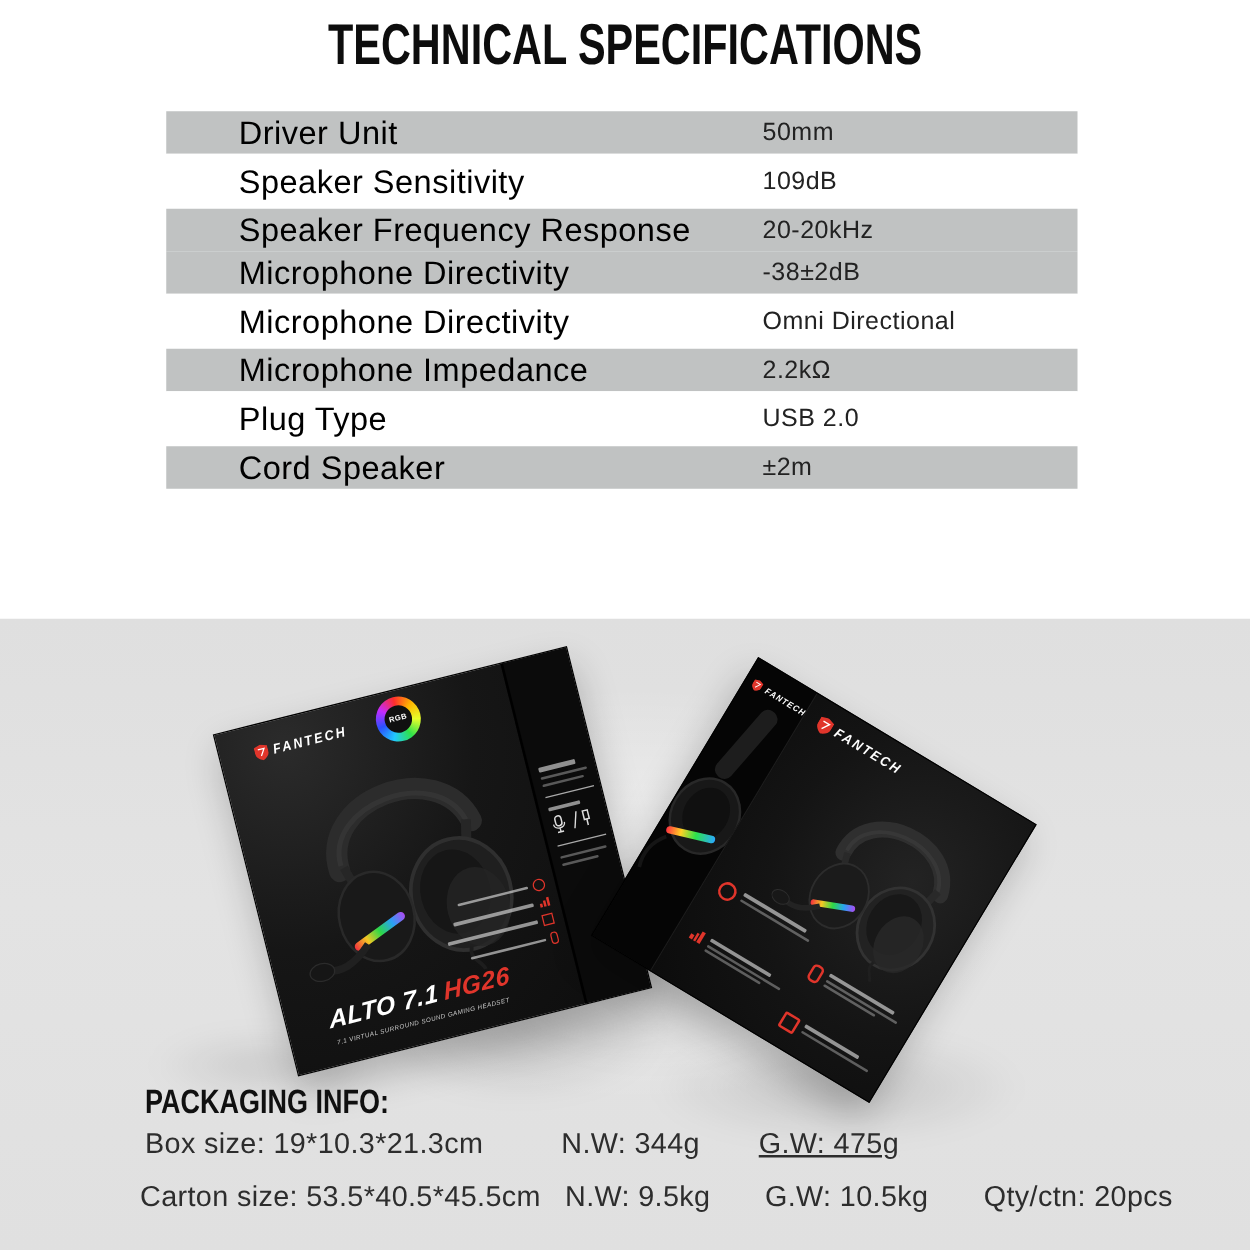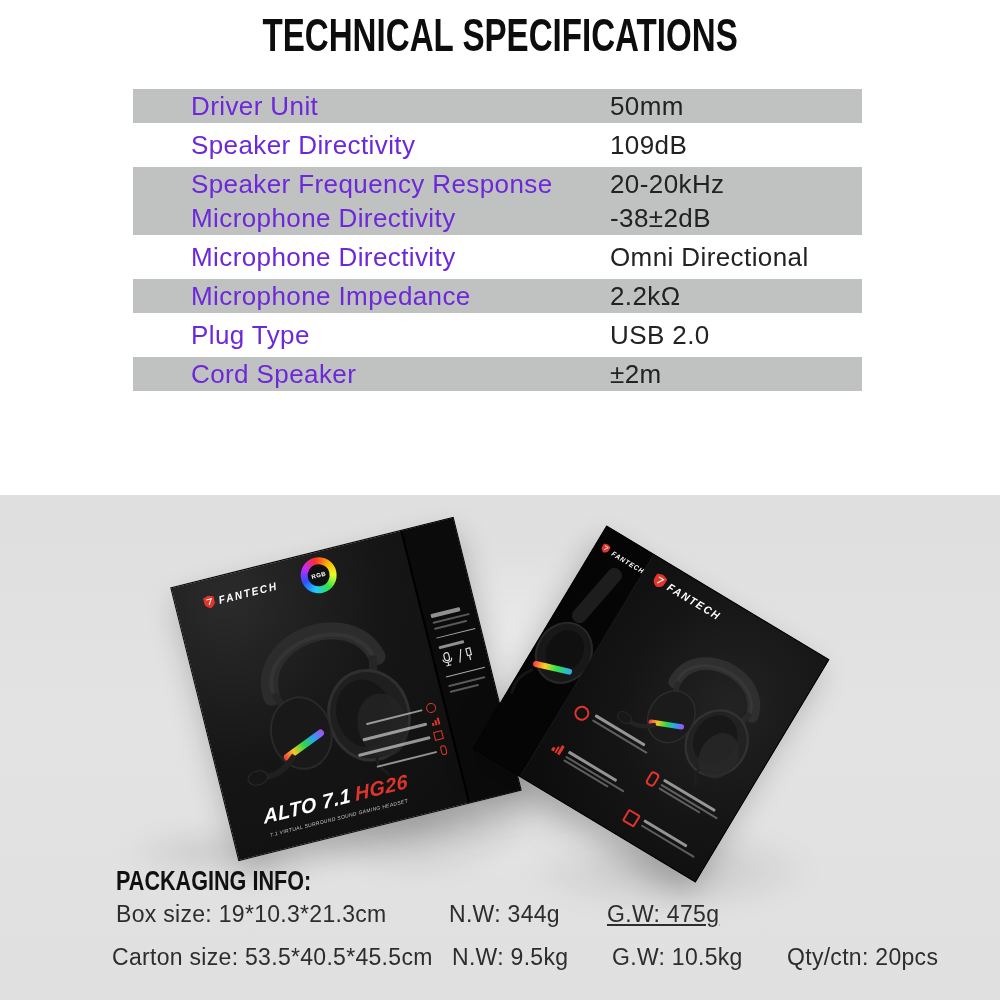--- a/index.html
+++ b/index.html
@@ -9,22 +9,22 @@
   
   .title-wrap{position:absolute;top:8px;left:0;width:1000px;text-align:center;}
   .title{display:inline-block;font-size:46px;font-weight:800;color:#0d0d0d;
     transform:scaleX(.72);transform-origin:center;letter-spacing:0px;white-space:nowrap;}
 
   
   .spec-table{position:absolute;left:133px;top:89px;width:729px;}
   .spec-row{position:relative;display:flex;align-items:center;}
   .spec-row.shade{background:#c0c2c2;height:34px;}
   .spec-row.plain{background:#ffffff;height:44px;}
-  .spec-label{margin-left:58px;font-size:26px;color:#6d28d9;letter-spacing:.4px;}
-  .spec-value{position:absolute;left:477px;font-size:26px;color:#222;letter-spacing:.4px;white-space:nowrap;}
+  .spec-label{margin-left:58px;font-size:26px;color:#000000;letter-spacing:.4px;}
+  .spec-value{position:absolute;left:477px;font-size:20px;color:#222;letter-spacing:.4px;white-space:nowrap;}
 
   
   .stage{position:absolute;left:0;top:495px;width:1000px;height:505px;
     background:linear-gradient(180deg,#dfdfdf 0%,#e3e3e3 45%,#e0e0e0 100%);}
   .stage .glow{position:absolute;left:180px;top:40px;width:660px;height:360px;border-radius:50%;
     background:radial-gradient(ellipse at center,rgba(255,255,255,.55),rgba(255,255,255,0) 65%);}
   .shadow-blob{position:absolute;border-radius:50%;filter:blur(10px);}
   .sb1{left:300px;top:275px;width:230px;height:110px;background:radial-gradient(ellipse,rgba(0,0,0,.16),rgba(0,0,0,0) 70%);}
   .sb2{left:380px;top:190px;width:280px;height:170px;background:radial-gradient(ellipse,rgba(0,0,0,.14),rgba(0,0,0,0) 70%);}
   .sb3{left:520px;top:330px;width:300px;height:90px;background:radial-gradient(ellipse,rgba(0,0,0,.13),rgba(0,0,0,0) 70%);}
@@ -113,21 +113,21 @@
   <div class="title-wrap">
     <span class="title">TECHNICAL SPECIFICATIONS</span>
   </div>
 
   <div class="spec-table">
     <div class="spec-row shade">
       <span class="spec-label">Driver Unit</span>
       <span class="spec-value">50mm</span>
     </div>
     <div class="spec-row plain">
-      <span class="spec-label">Speaker Directivity</span>
+      <span class="spec-label">Speaker Sensitivity</span>
       <span class="spec-value">109dB</span>
     </div>
     <div class="spec-row shade">
       <span class="spec-label">Speaker Frequency Response</span>
       <span class="spec-value">20-20kHz</span>
     </div>
     <div class="spec-row shade">
       <span class="spec-label">Microphone Directivity</span>
       <span class="spec-value">-38±2dB</span>
     </div>

